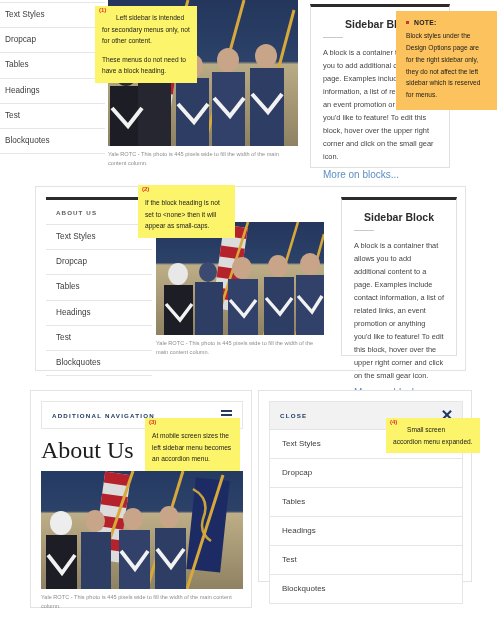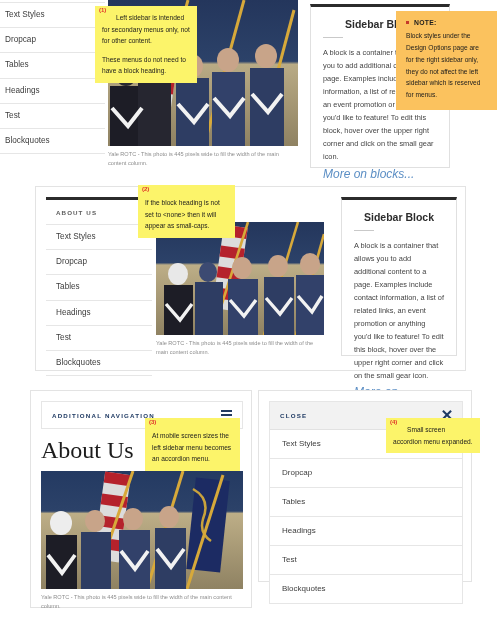--- a/index.html
+++ b/index.html
@@ -38,21 +38,21 @@
   .sb-card{
     box-sizing:border-box;
     border:1px solid #e0e0e0;
     border-top:3px solid #2b2b2b;
     background:#fff;
     padding:11px 12px 12px 12px;
   }
   .sb-title{font-size:10.5px;color:#2c2c2c;font-weight:700;margin:0 0 7px 0;text-align:center;}
   .sb-rule{width:20px;height:1px;background:#c9c9c9;margin:0 0 9px 0;}
   .sb-body{font-size:7.4px;line-height:1.75;color:#444;margin:0;}
-  .sb-link{font-size:12px;line-height:1.75;color:#5b8ec4;text-decoration:none;cursor:pointer;font-style:italic;}
+  .sb-link{font-size:10px;line-height:1.75;color:#5b8ec4;text-decoration:none;cursor:pointer;}
 
   
   .photo{
     position:relative;overflow:hidden;background:#1a2a44;
   }
   .photo svg{display:block;width:100%;height:100%;}
   .caption{
     font-size:5.6px;line-height:1.55;color:#8d8d8d;
     padding:4px 0 0 0;
   }

